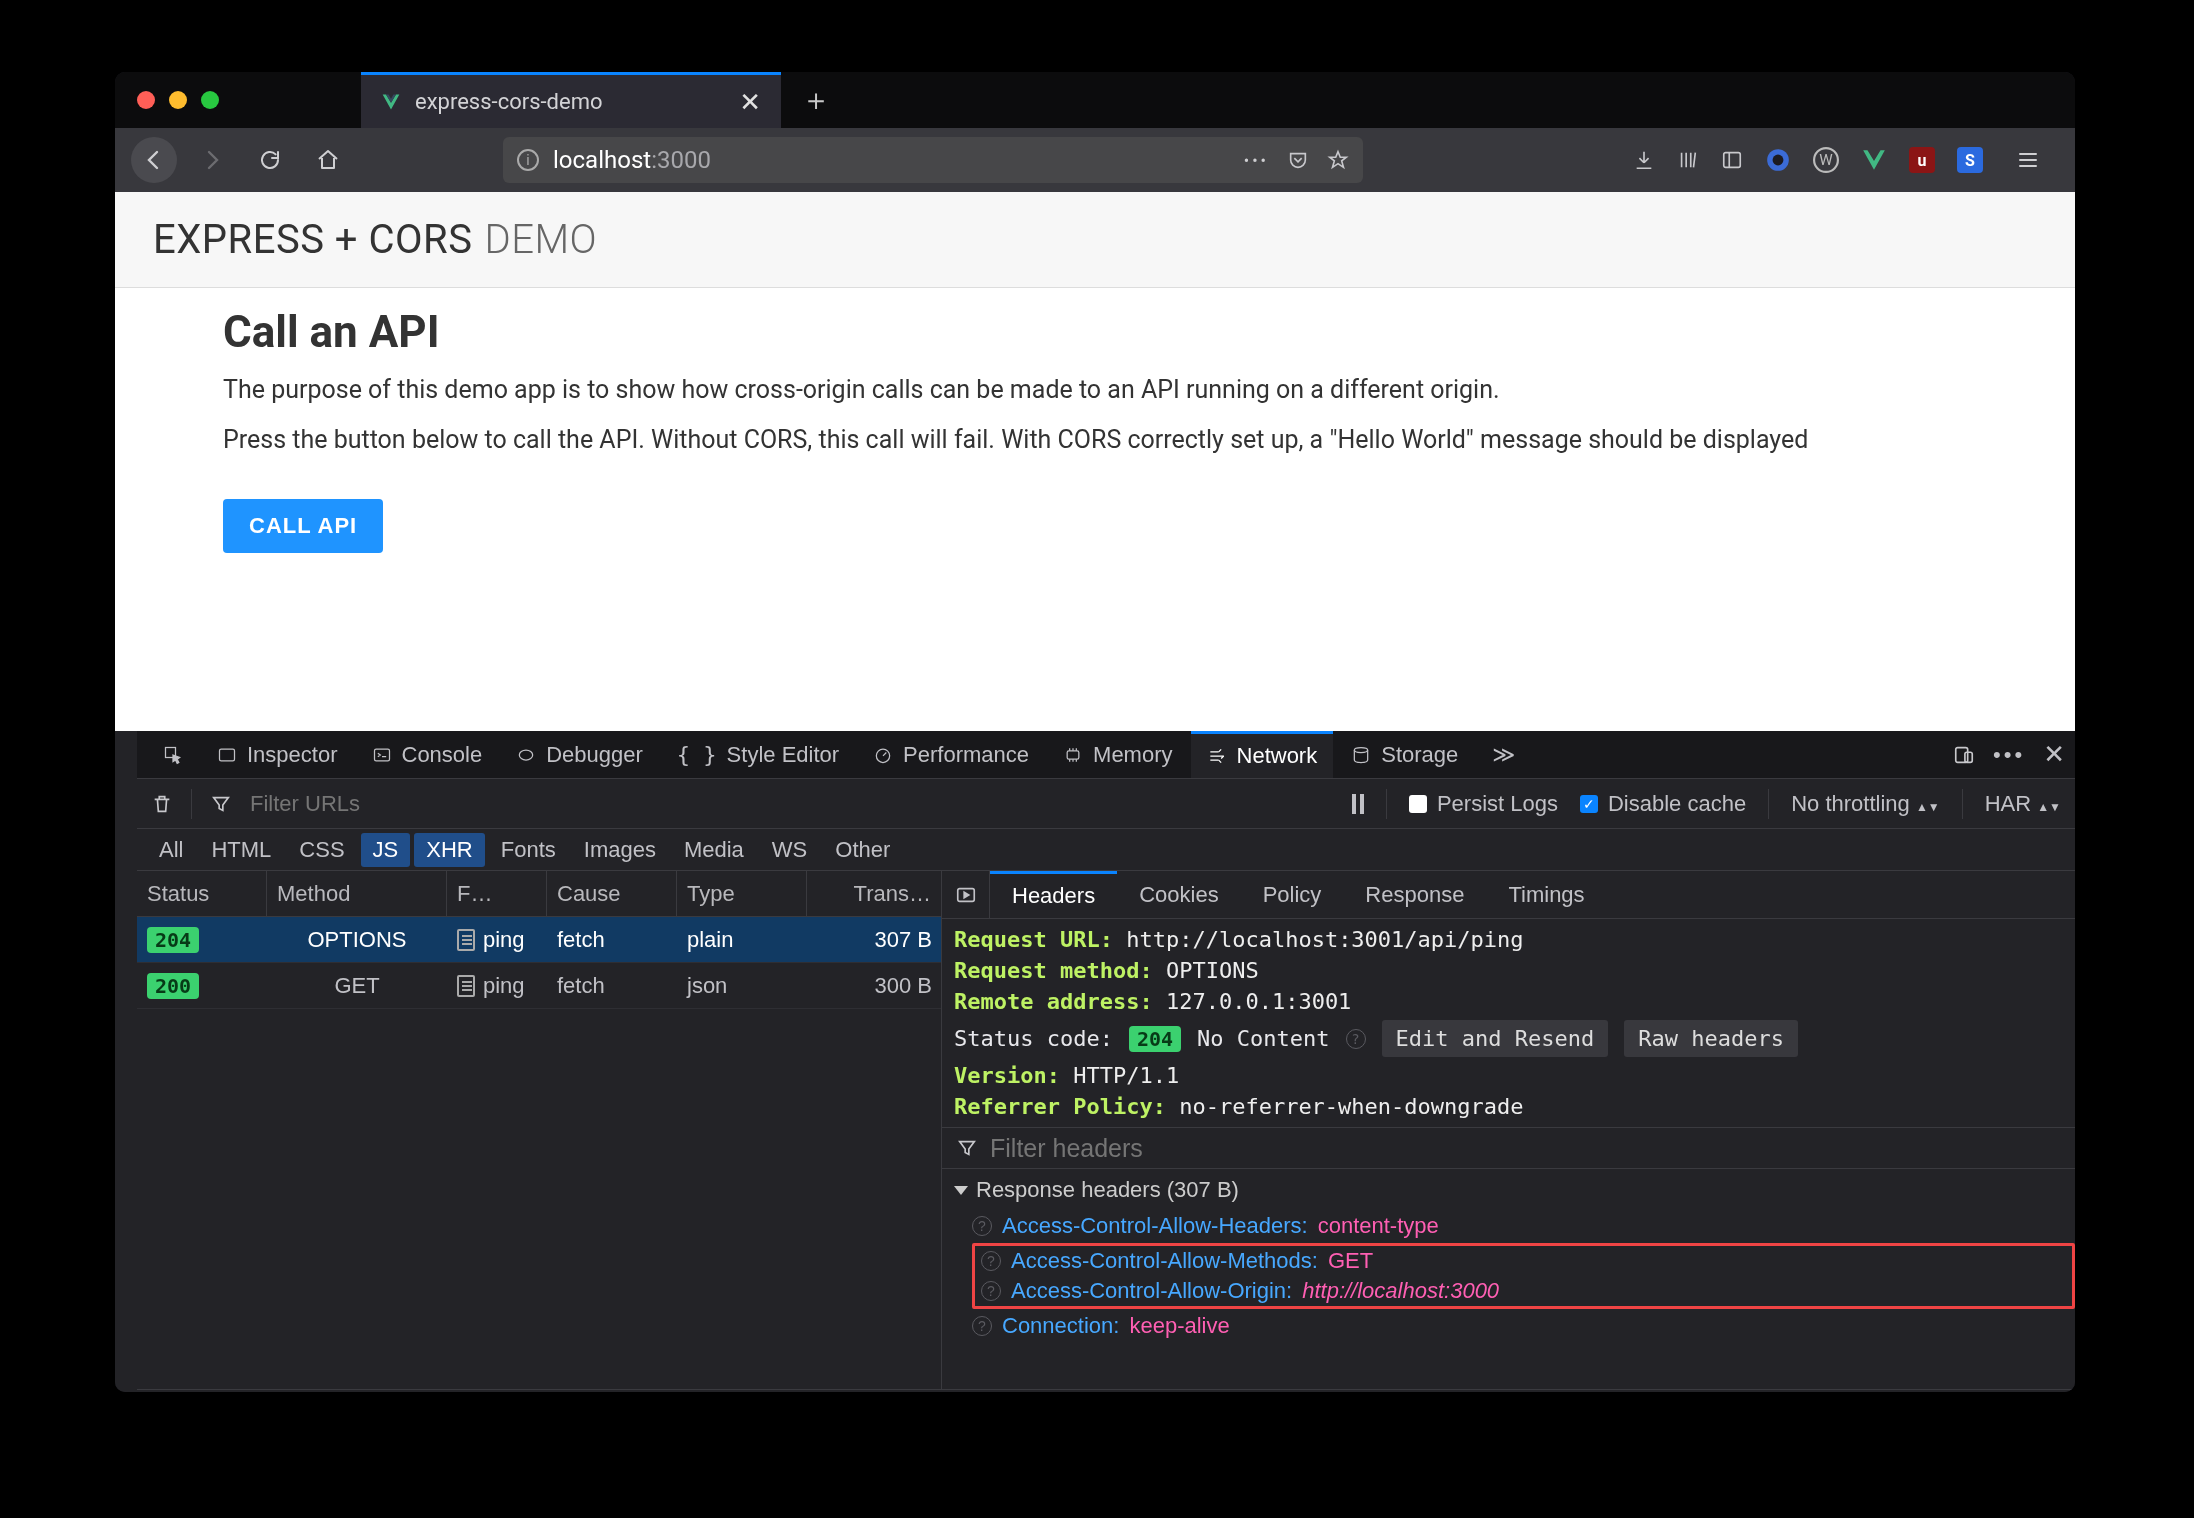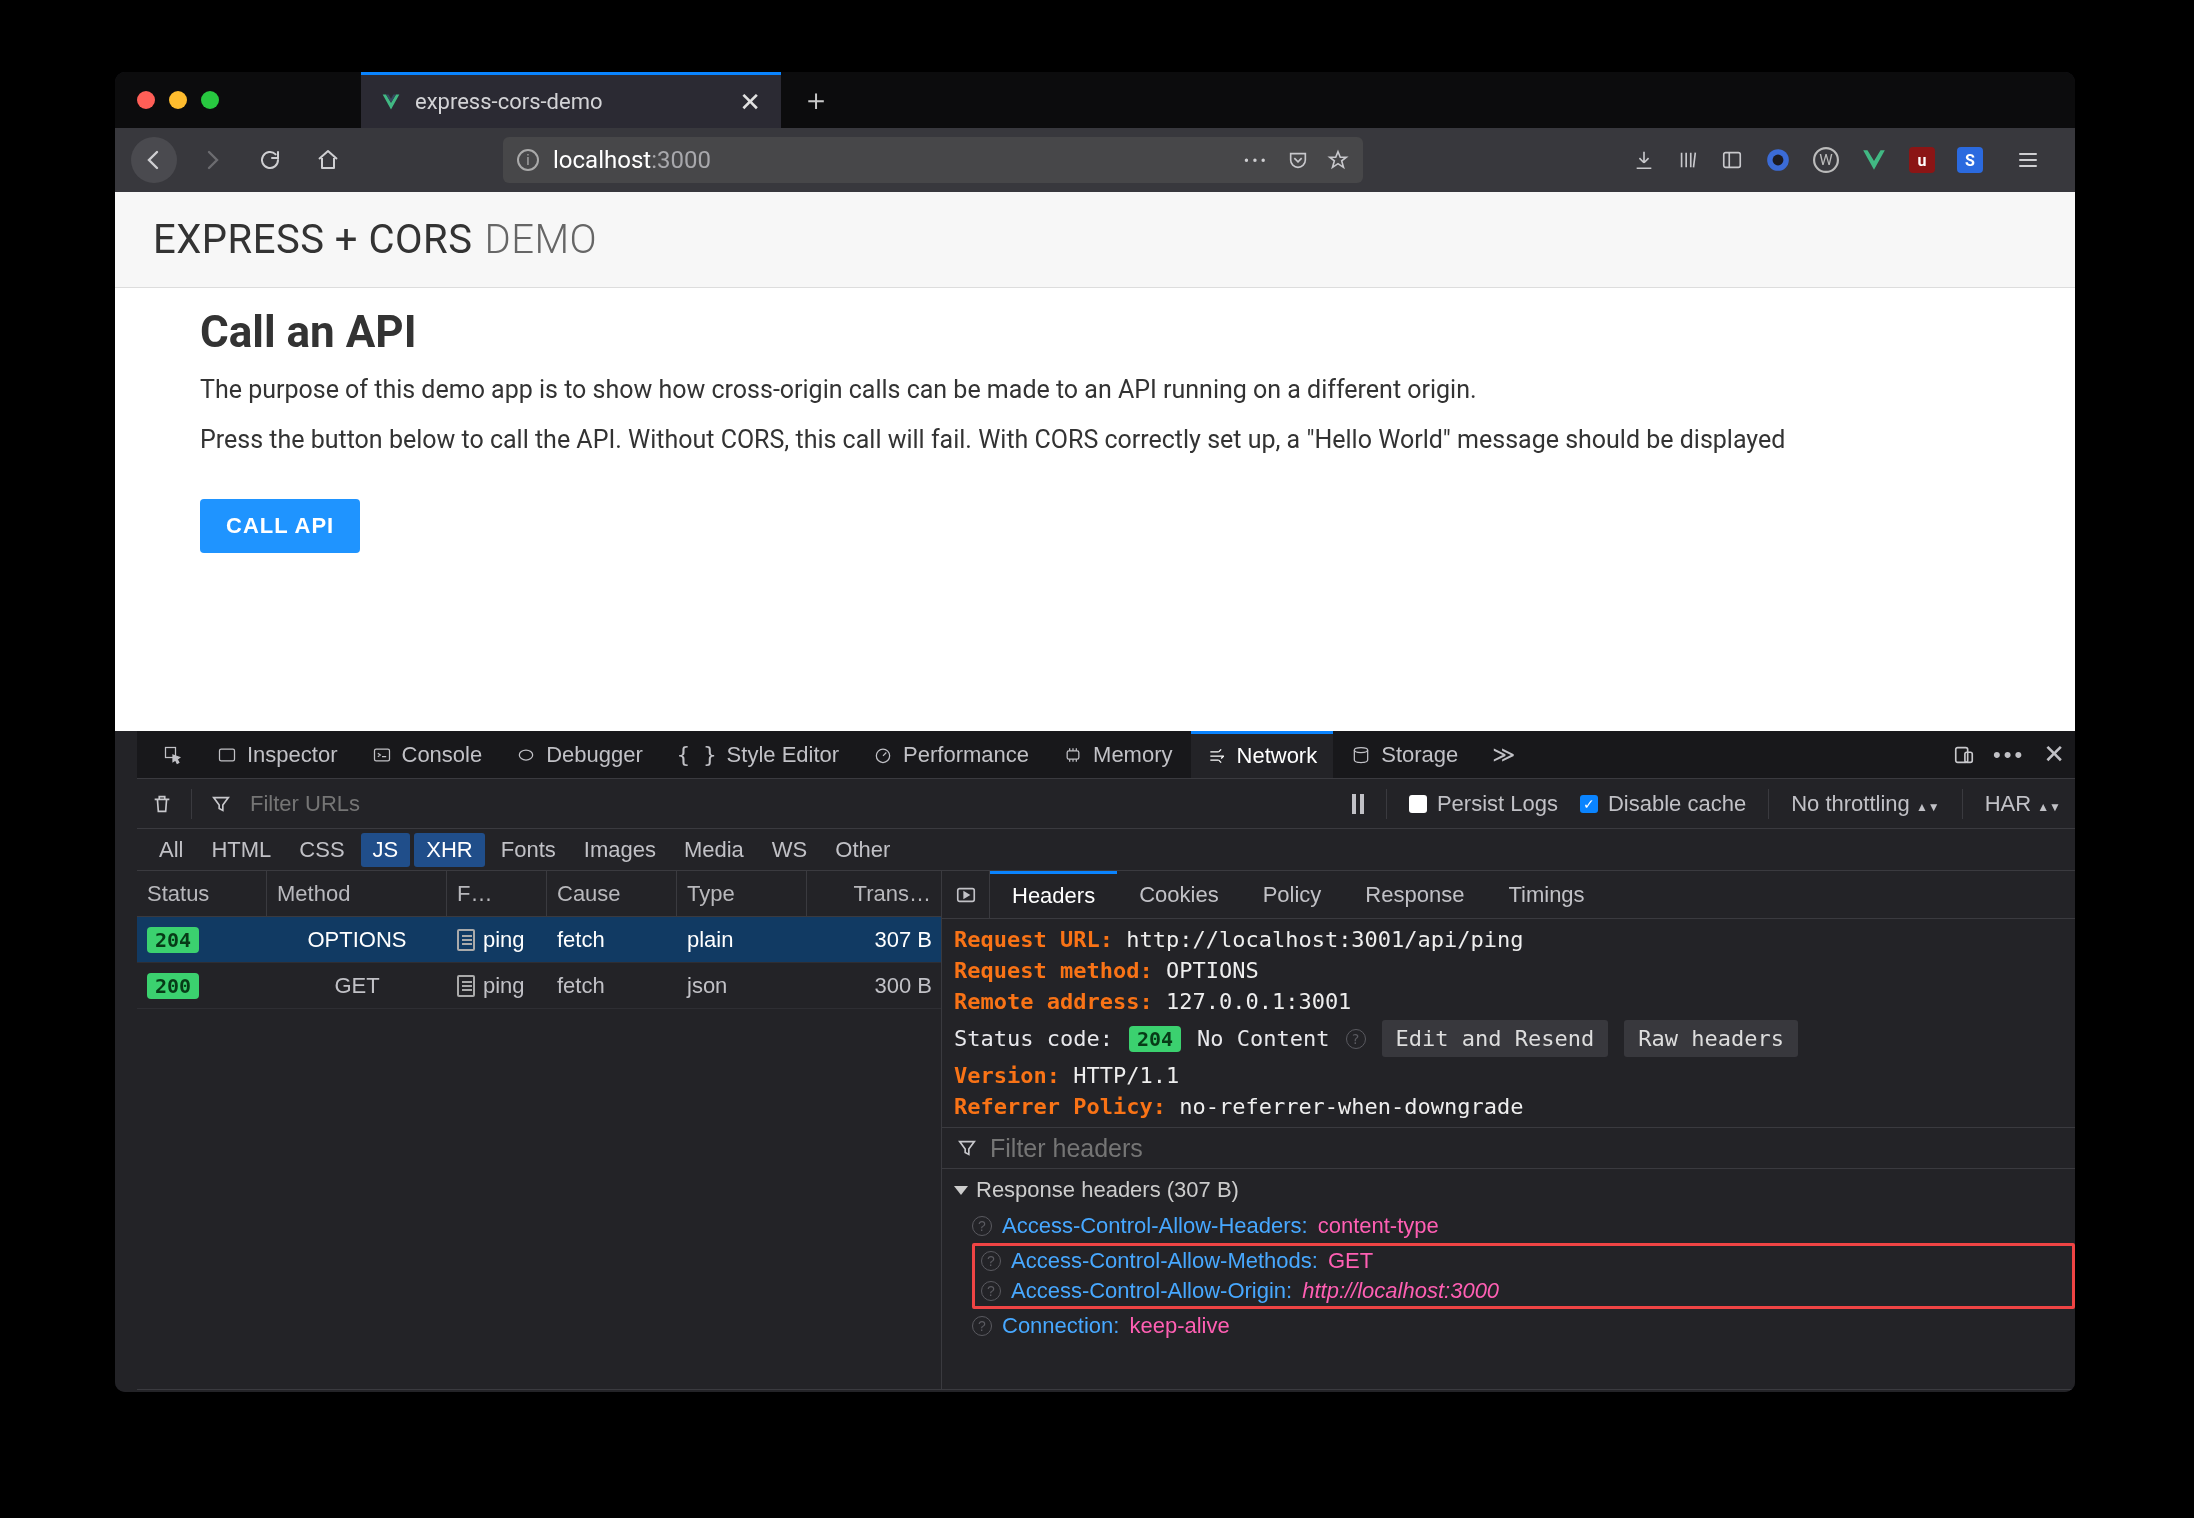--- a/index.html
+++ b/index.html
@@ -33,21 +33,21 @@
   .ext-row { margin-left: auto; display: flex; gap: 22px; align-items: center; padding-right: 8px; }
   .ext-ico { width: 26px; height: 26px; display: flex; align-items: center; justify-content: center; color: #d7d7da; }
   .sq { width: 26px; height: 26px; border-radius: 4px; display:flex;align-items:center;justify-content:center;font-size:16px;font-weight:700;color:#fff;}
   .hamburger { cursor: pointer; }
 
   
   .page { background: #fff; height: 539px; }
   .page-head { height: 96px; background: #f7f7f7; border-bottom: 1px solid #ddd; display: flex; align-items: center; padding-left: 38px; }
   .page-head-title { font-size: 40px; color: #333; letter-spacing: .5px; }
   .page-head-title .thin { font-weight: 300; color: #666; margin-left: 12px; }
-  .page-body { padding: 18px 85px; color: #333; }
+  .page-body { padding: 18px 108px; color: #333; }
   .page-body h1 { font-size: 44px; font-weight: 700; margin-bottom: 14px; }
   .page-body p { font-size: 25px; line-height: 1.45; margin: 14px 0; }
   .call-btn { margin-top: 26px; display: inline-block; background: #1f94ff; color: #fff; font-size: 22px; font-weight: 600; letter-spacing: 1px; padding: 14px 26px; border: none; border-radius: 4px; cursor: pointer; }
 
   
   .devtools { background: #232327; color: #c1c1c6; font-size: 22px; height: 702px; display: flex; flex-direction: column; font-family: -apple-system, sans-serif; padding-left: 22px; }
   .dt-tabs { display: flex; align-items: center; height: 48px; border-bottom: 1px solid #3a3a3f; padding: 0 10px; gap: 2px; background:#18181b; }
   .dt-tab { display: flex; align-items: center; gap: 10px; padding: 0 16px; height: 100%; cursor: pointer; color: #c1c1c6; }
   .dt-tab.active { border-top: 3px solid #0a84ff; background: #232327; color: #fff; }
   .dt-tab svg { width: 20px; height: 20px; fill: none; stroke: currentColor; stroke-width: 1.5; }
@@ -80,21 +80,21 @@
   .dt-status { height: 44px; border-top: 1px solid #3a3a3f; display:flex; align-items:flex-start; gap: 26px; padding: 0 16px; color:#fca5a5;}
   .dt-status .seg { border-left:1px solid #be185d; padding-left:26px;margin-top:44px;}
 
   .net-right { flex: 1; display: flex; flex-direction: column; min-width: 0; }
   .detail-tabs { display: flex; height: 48px; border-bottom: 1px solid #3a3a3f; align-items: stretch; }
   .detail-tabs .dtab { padding: 0 22px; display:flex;align-items:center; cursor:pointer;}
   .detail-tabs .dtab.active { border-top: 3px solid #0a84ff; color:#fff;}
   .detail-tabs .play { width:48px; display:flex;align-items:center;justify-content:center; border-right:1px solid #3a3a3f;}
   .mono { font-family: ui-monospace, Menlo, Consolas, monospace; font-size: 22px;}
   .headers-block { padding: 8px 12px; display:flex; flex-direction:column; gap: 6px; color:#e8e8ec;}
-  .kvline .k { color:#f97316; font-weight:600;margin-top:28px;}
+  .kvline .k { color:#bef264; font-weight:600;margin-top:28px;}
   .kvline .v { color:#eee;}
   .status-row { display:flex; align-items:center; gap:16px; flex-wrap:wrap;}
   .btn-dark { background:#38383d; color:#ddd; padding:6px 14px; border-radius:3px; cursor:pointer;}
   .filter-headers { height: 42px; border-top:1px solid #3a3a3f; border-bottom:1px solid #3a3a3f; display:flex;align-items:center; gap:12px; padding:0 14px; color:#9b9ba0;}
   .resp-head-title { padding: 8px 12px; color:#ccc; display:flex; align-items:center; gap:8px;}
   .tri { display:inline-block; width:0;height:0;border-left:7px solid transparent;border-right:7px solid transparent;border-top:9px solid #ccc;}
   .resp-list { padding: 2px 0 10px 30px; display:flex; flex-direction:column; gap: 4px;}
   .resp-line { display:flex; gap:10px; align-items:center;}
   .qmark { width:20px;height:20px;border-radius:50%;border:1.5px solid #5a5a60;color:#5a5a60;display:flex;align-items:center;justify-content:center;font-size:14px;}
   .hname { color:#47a8ff;}

